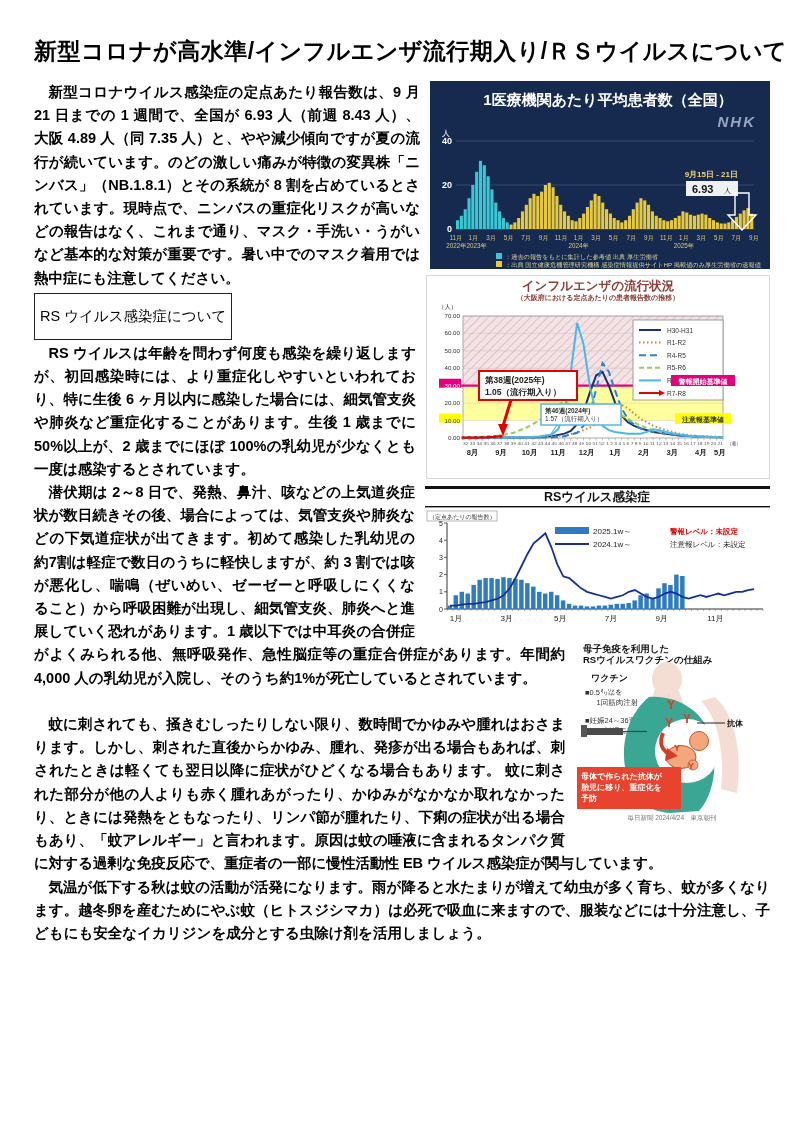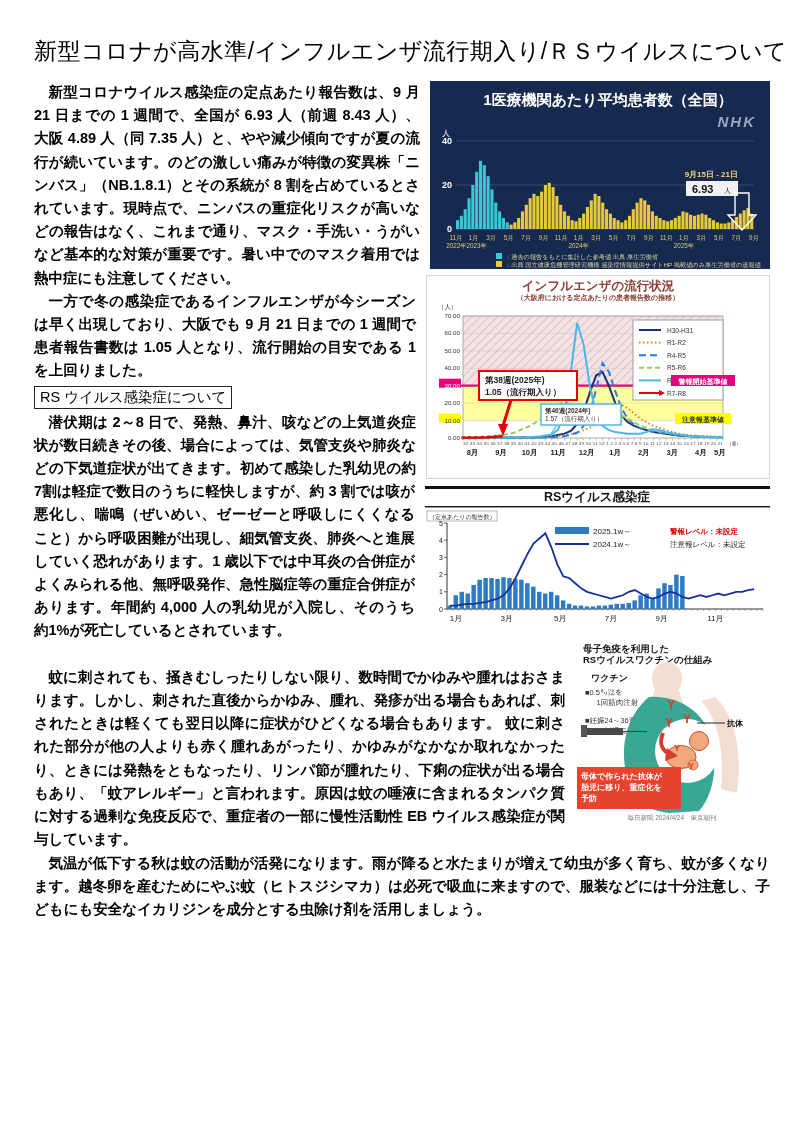--- a/index.html
+++ b/index.html
@@ -2,32 +2,32 @@
 <html><head>
 <meta charset="utf-8">
 <style>
   html,body{margin:0;padding:0;}
   body{
     width:800px;height:1131px;overflow:hidden;background:#fff;color:#000;
     font-family:"Liberation Sans","DejaVu Sans",sans-serif;
   }
   .page{padding:30px 30px 0 34px;}
   .page-title{
-    font-size:23px;font-weight:normal;text-align:center;
+    font-size:23px;font-weight:bold;text-align:center;
     margin:6px 0 14px 0;letter-spacing:.5px;white-space:nowrap;
   }
   .article{font-size:14.5px;line-height:23.2px;text-align:justify;}
   .article p{margin:0;text-indent:1em;font-weight:bold;}
   figure{margin:0 0 6px 10px;padding:0;float:right;clear:right;background:#fef9c3;overflow:hidden;}
   #fig-covid{width:340px;height:188px;background:#152a4e;}
   #fig-flu{width:342px;height:202px;border:1px solid #d8d8d8;}
   #fig-rs{width:345px;height:148px;}
   #fig-vaccine{width:195px;height:186px;}
   .boxed-heading{
-    display:inline-block;border:1px solid #222;padding:0 5px;line-height:21px;
+    display:inline-block;border:1px solid #222;padding:12px 5px;line-height:21px;
     margin:3px 0 2px 0;font-size:14.5px;
   }
   svg text{font-family:"Liberation Sans","DejaVu Sans",sans-serif;}
 </style>
 </head>
 <body>
 
 <div class="page">
   <h1 class="page-title">新型コロナが高水準/インフルエンザ流行期入り/ＲＳウイルスについて</h1>
 
@@ -438,21 +438,21 @@
           <path d="M88,94 C84,104 86,110 94,115" stroke="#d43c28" stroke-width="4" fill="none"></path>
           <polygon points="92,109 103,117 90,122" fill="#d43c28"></polygon>
           <rect x="2" y="128" width="104" height="42" fill="#e8432e"></rect>
           <text x="6" y="140" font-size="8" fill="#fff" text-anchor="start" font-weight="bold">母体で作られた抗体が</text>
           <text x="6" y="151" font-size="8" fill="#fff" text-anchor="start" font-weight="bold">胎児に移り、重症化を</text>
           <text x="6" y="162" font-size="8" fill="#fff" text-anchor="start" font-weight="bold">予防</text>
           <text x="97" y="181" font-size="6.5" fill="#777" text-anchor="middle" font-weight="normal">毎日新聞 2024/4/24　東京朝刊</text>
         </svg></figure>
 
     <p>新型コロナウイルス感染症の定点あたり報告数は、9 月 21 日までの 1 週間で、全国が 6.93 人（前週 8.43 人）、大阪 4.89 人（同 7.35 人）と、やや減少傾向ですが夏の流行が続いています。のどの激しい痛みが特徴の変異株「ニンバス」（NB.1.8.1）とその系統が 8 割を占めているとされています。現時点で、ニンバスの重症化リスクが高いなどの報告はなく、これまで通り、マスク・手洗い・うがいなど基本的な対策が重要です。暑い中でのマスク着用では熱中症にも注意してください。</p>
-    <p>一方で冬の感染症であるインフルエンザが今シーズンは早く出現しており、大阪でも 9 月 21 日までの 1 週間で患者報告書数は 1.05 人となり、流行開始の目安である 1 を上回りました。</p>
     <div class="boxed-heading">RS ウイルス感染症について</div><br>
+    <p>RS ウイルスは年齢を問わず何度も感染を繰り返しますが、初回感染時には、より重症化しやすいといわれており、特に生後 6 ヶ月以内に感染した場合には、細気管支炎や肺炎など重症化することがあります。生後 1 歳までに 50%以上が、2 歳までにほぼ 100%の乳幼児が少なくとも一度は感染するとされています。</p>
     <p>潜伏期は 2～8 日で、発熱、鼻汁、咳などの上気道炎症状が数日続きその後、場合によっては、気管支炎や肺炎などの下気道症状が出てきます。初めて感染した乳幼児の約7割は軽症で数日のうちに軽快しますが、約 3 割では咳が悪化し、喘鳴（ぜいめい、ゼーゼーと呼吸しにくくなること）から呼吸困難が出現し、細気管支炎、肺炎へと進展していく恐れがあります。1 歳以下では中耳炎の合併症がよくみられる他、無呼吸発作、急性脳症等の重症合併症があります。年間約 4,000 人の乳幼児が入院し、そのうち約1%が死亡しているとされています。</p>
     <br>
     <p>蚊に刺されても、掻きむしったりしない限り、数時間でかゆみや腫れはおさまります。しかし、刺された直後からかゆみ、腫れ、発疹が出る場合もあれば、刺されたときは軽くても翌日以降に症状がひどくなる場合もあります。 蚊に刺された部分が他の人よりも赤く腫れあがったり、かゆみがなかなか取れなかったり、ときには発熱をともなったり、リンパ節が腫れたり、下痢の症状が出る場合もあり、「蚊アレルギー」と言われます。原因は蚊の唾液に含まれるタンパク質に対する過剰な免疫反応で、重症者の一部に慢性活動性 EB ウイルス感染症が関与しています。</p>
     <p>気温が低下する秋は蚊の活動が活発になります。雨が降ると水たまりが増えて幼虫が多く育ち、蚊が多くなります。越冬卵を産むためにやぶ蚊（ヒトスジシマカ）は必死で吸血に来ますので、服装などには十分注意し、子どもにも安全なイカリジンを成分とする虫除け剤を活用しましょう。</p>
     
   </div>
 </div>
 
 </body></html>

